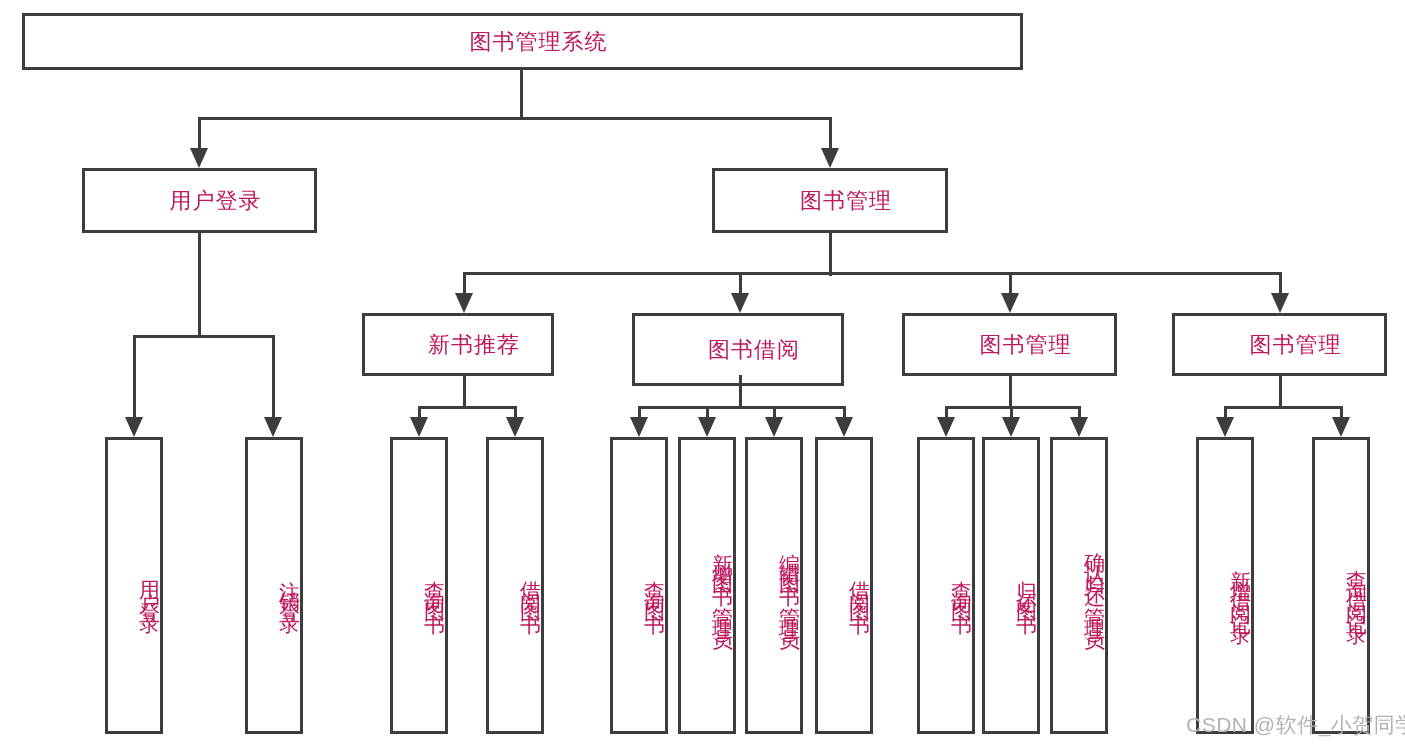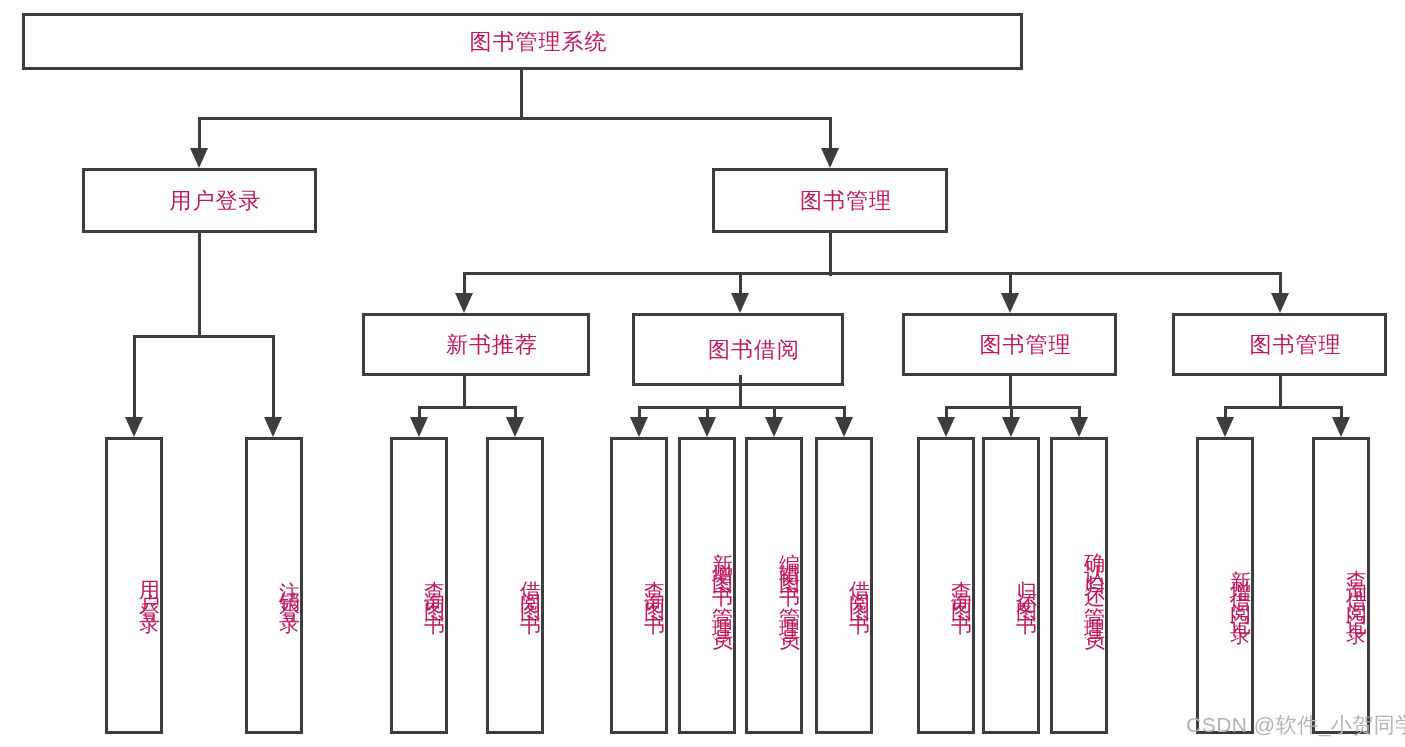--- a/index.html
+++ b/index.html
@@ -39,21 +39,21 @@
   </div>
 
   <div class="node" style="left:82px;top:168px;width:235px;height:65px">
     <span>用户登录</span>
   </div>
 
   <div class="node" style="left:712px;top:168px;width:236px;height:65px">
     <span>图书管理</span>
   </div>
 
-  <div class="node" style="left:362px;top:313px;width:228px;height:63px">
+  <div class="node" style="left:362px;top:313px;width:192px;height:63px">
     <span>新书推荐</span>
   </div>
 
   <div class="node" style="left:632px;top:313px;width:212px;height:73px">
     <span>图书借阅</span>
   </div>
 
   <div class="node" style="left:902px;top:313px;width:215px;height:63px">
     <span>图书管理</span>
   </div>

